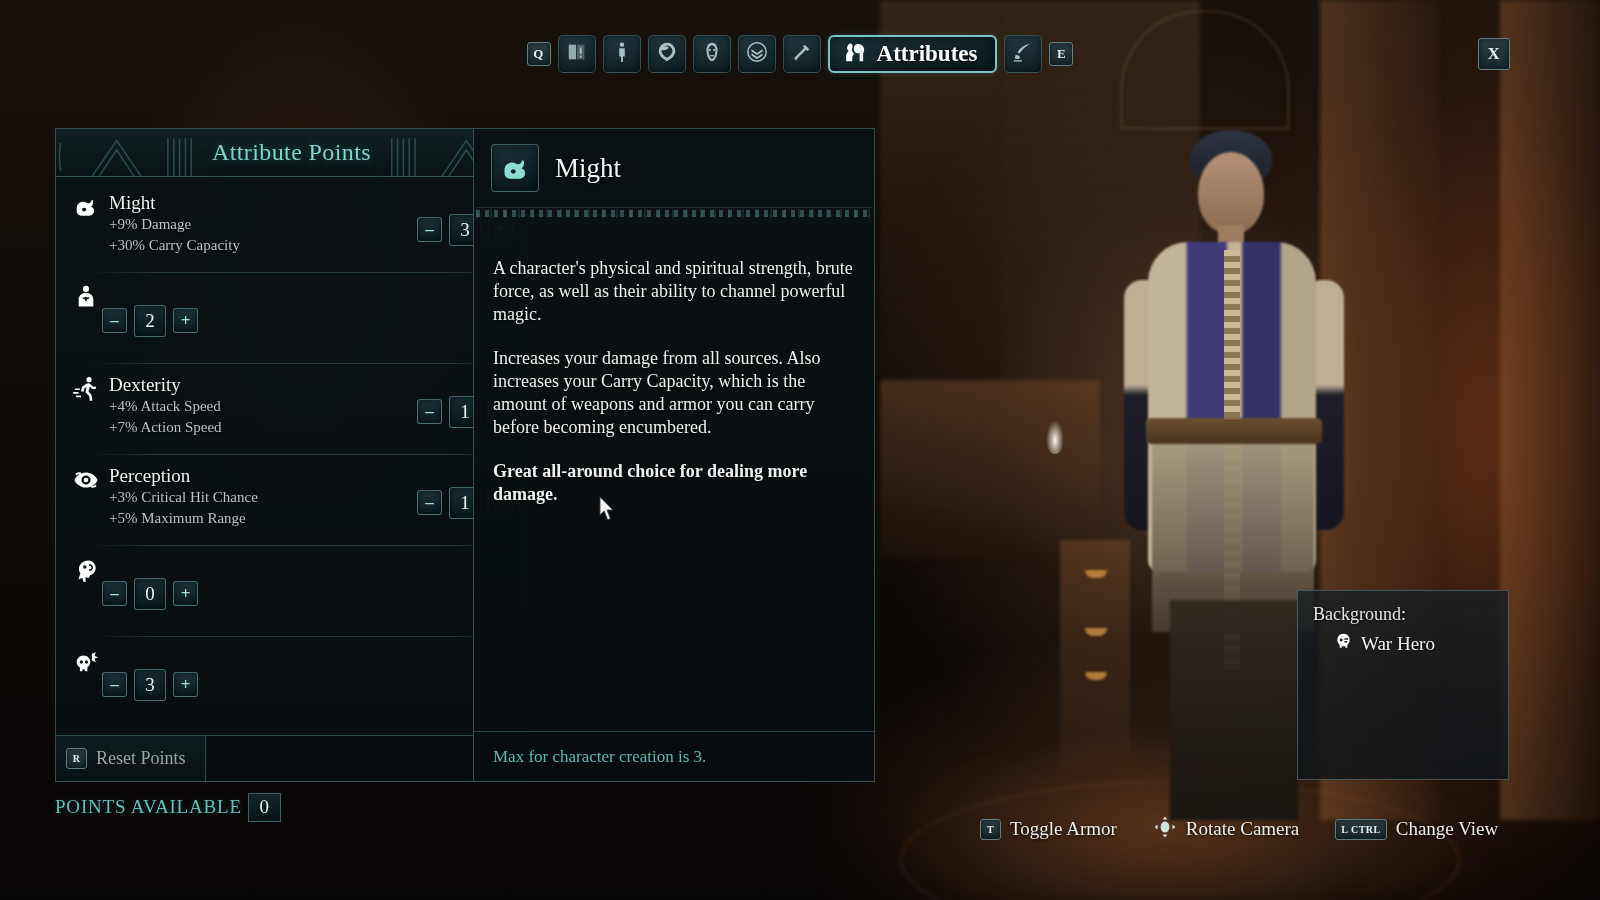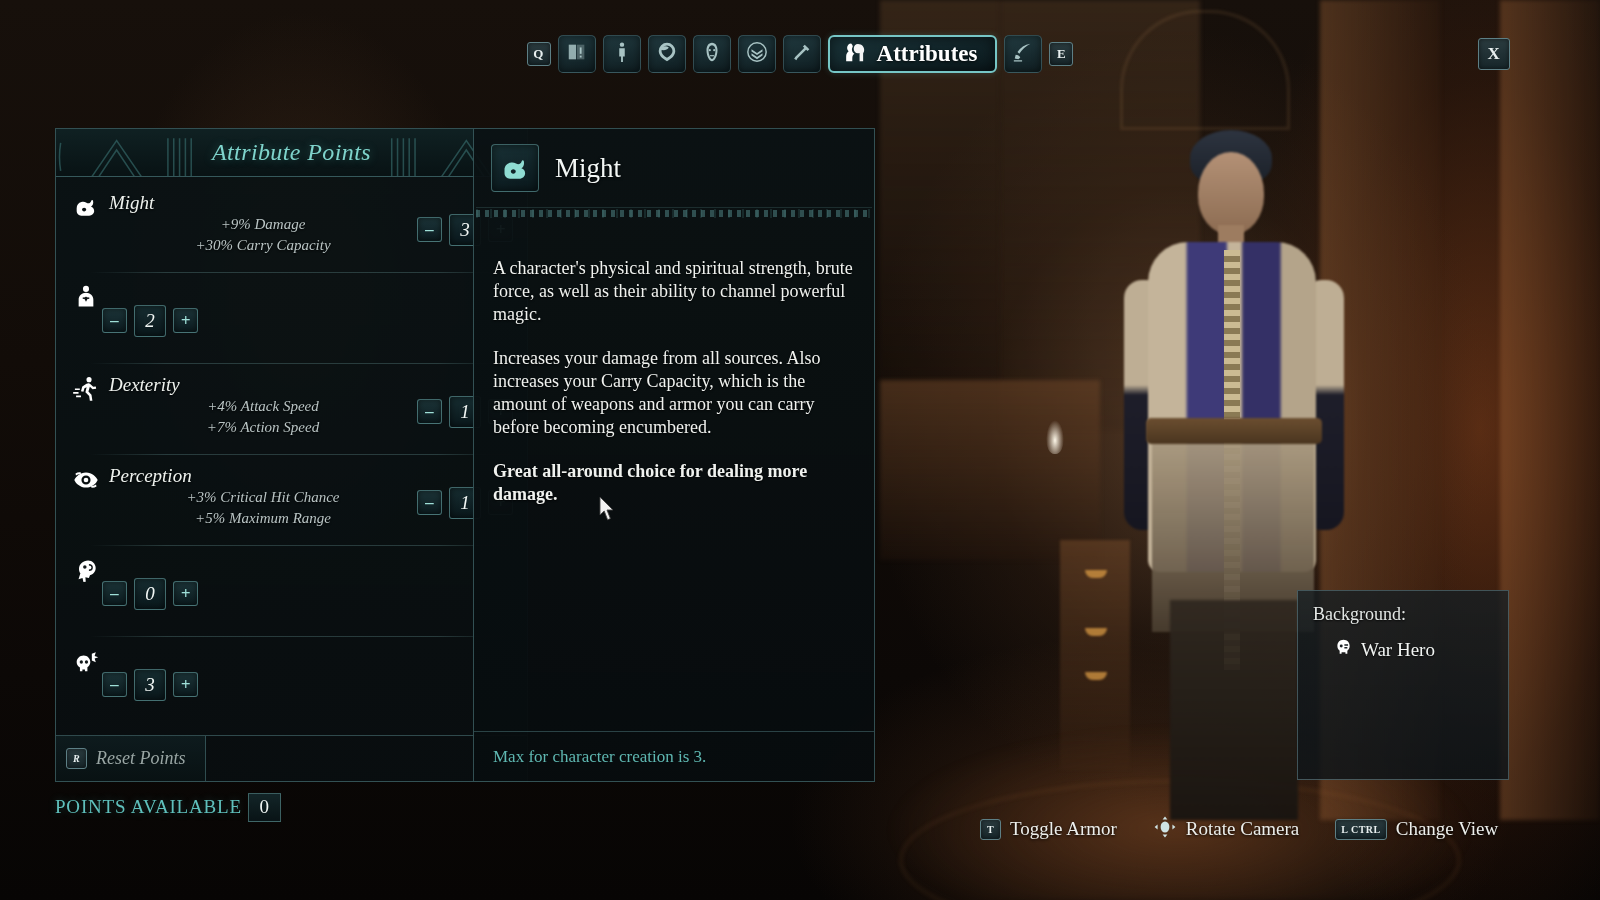--- a/index.html
+++ b/index.html
@@ -168,21 +168,21 @@
   }
   #close-key { position: absolute; right: 90px; top: 38px; z-index: 20; }
   #close-key .keycap { width: 32px; height: 32px; font-size: 17px; }
 
   
   #attr-panel {
     position: absolute; left: 55px; top: 128px; width: 473px; height: 654px;
     background: linear-gradient(180deg, rgba(10,18,20,0.93), rgba(8,14,16,0.95));
     border: 1px solid rgba(86,134,138,0.55);
     z-index: 15;
-    display: flex; flex-direction: column; font-style: italic;
+    display: flex; flex-direction: column;
   }
   #attr-header {
     position: relative; height: 48px; flex: none;
     border-bottom: 1px solid rgba(86,134,138,0.55);
     overflow: hidden;
     background: linear-gradient(180deg, rgba(16,34,36,0.9), rgba(8,18,20,0.9));
   }
   #attr-header .deco { position: absolute; inset: 0; opacity: 0.55; }
   #attr-header .title {
     position: relative; z-index: 2; height: 100%;
@@ -202,21 +202,20 @@
   .attr-icon { flex: none; width: 30px; height: 30px; margin-top: 2px; }
   .attr-icon svg { width: 28px; height: 28px; fill: #ffffff; }
   .attr-text { flex: 1; padding-left: 7px; }
   .attr-name {
     color: #eef2ee; font-size: 19px; line-height: 23px;
     text-shadow: 0 1px 2px rgba(0,0,0,0.8);
   }
   .attr-bonus {
     color: #b9c4c4; font-size: 15px; line-height: 21px;
     text-shadow: 0 1px 2px rgba(0,0,0,0.8);
-    text-align: center;
   }
   .stepper {
     flex: none; display: flex; align-items: center; gap: 7px;
     align-self: center; margin-top: 6px;
   }
   .step-btn {
     width: 25px; height: 25px; border-radius: 3px;
     background: linear-gradient(180deg, rgba(30,56,60,0.95), rgba(12,28,32,0.95));
     border: 1px solid rgba(108,168,168,0.55);
     display: flex; align-items: center; justify-content: center;
@@ -314,21 +313,21 @@
 
   
   #bg-panel {
     position: absolute; left: 1297px; top: 590px; width: 212px; height: 190px;
     background: linear-gradient(180deg, rgba(22,30,34,0.80), rgba(14,20,24,0.85));
     border: 1px solid rgba(120,160,168,0.45);
     z-index: 14; padding: 13px 15px;
   }
   #bg-panel .bg-label { color: #e4e8e6; font-size: 18px; text-shadow: 0 1px 2px rgba(0,0,0,0.8); }
   #bg-panel .bg-value-row {
-    display: flex; align-items: center; gap: 7px; margin-top: 12px; padding-left: 20px;
+    display: flex; align-items: center; gap: 7px; margin-top: 6px; padding-left: 20px;
   }
   #bg-panel .bg-value-row svg { width: 21px; height: 21px; fill: #ffffff; }
   #bg-panel .bg-value { color: #f2f5f3; font-size: 19px; text-shadow: 0 1px 2px rgba(0,0,0,0.8); }
 
   
   #hints {
     position: absolute; left: 980px; top: 812px; height: 34px;
     display: flex; align-items: center; gap: 36px; z-index: 16;
   }
   .hint { display: flex; align-items: center; gap: 9px; }

